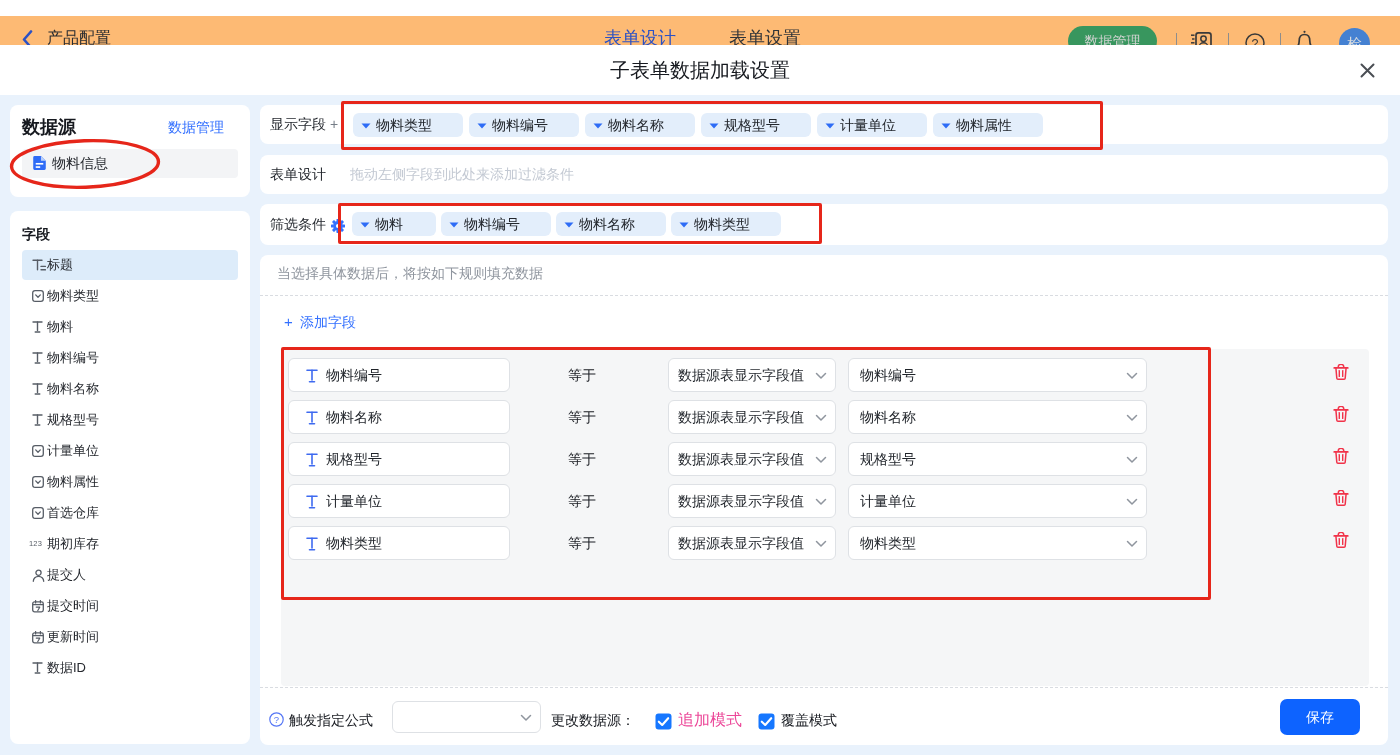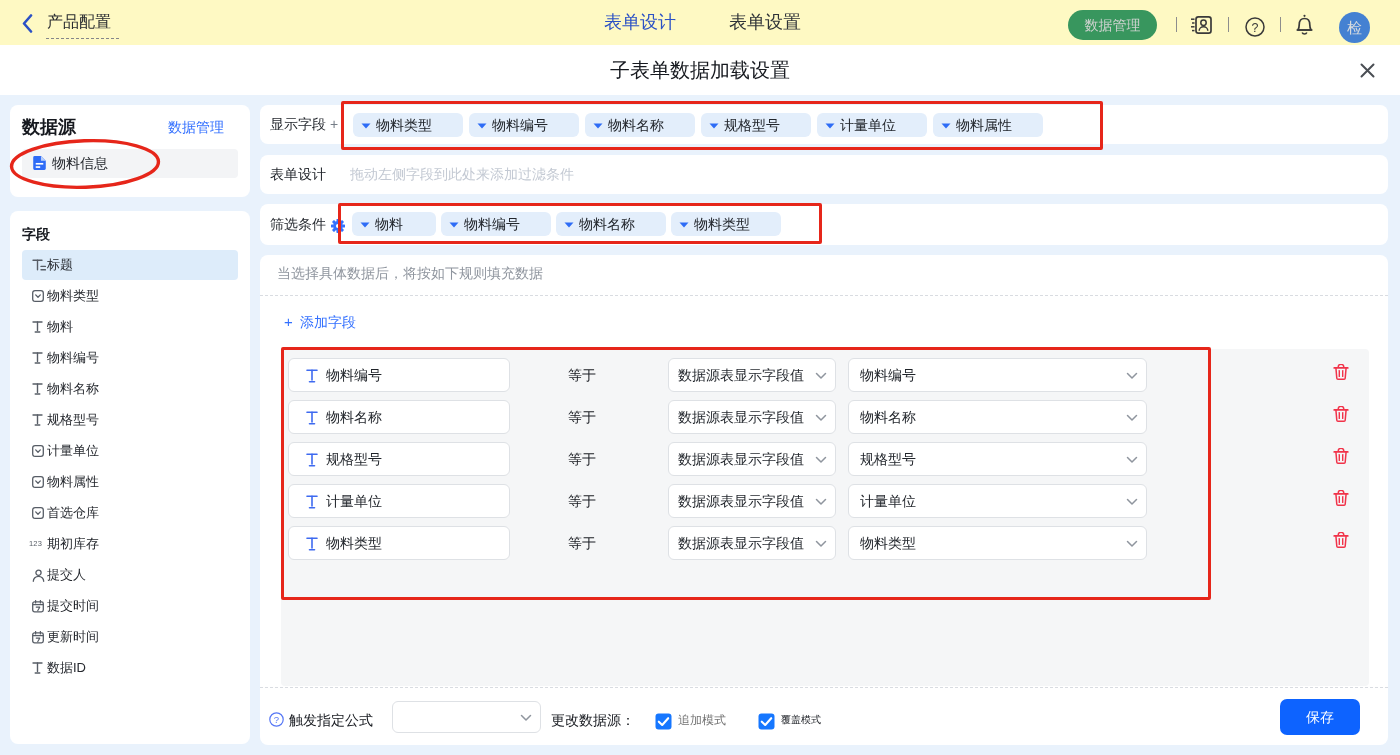--- a/index.html
+++ b/index.html
@@ -1,19 +1,19 @@
 <!DOCTYPE html>
 <html><head><meta charset="utf-8">
 <style>
 *{margin:0;padding:0;box-sizing:border-box}
 html,body{width:1400px;height:755px;overflow:hidden}
 body{font-family:"Liberation Sans",sans-serif;position:relative;background:#fff;color:#1f2329}
 .abs{position:absolute}
 
-#topbar{position:absolute;left:0;top:0;width:1400px;height:45px;background:#fef9c3}
+#topbar{position:absolute;left:0;top:16px;width:1400px;height:45px;background:#fdba74}
 #topbar .tab{font-size:18px}
 .pill{position:absolute;left:1068px;top:10px;width:89px;height:30px;border-radius:15px;background:#38965e;color:#ced2cf;font-size:14px;text-align:center;line-height:30px}
 .tdiv{position:absolute;top:17px;width:1px;height:15px;background:#8d8d8d}
 
 #mhead{position:absolute;left:0;top:45px;width:1400px;height:50px;background:#fff}
 #mtitle{position:absolute;left:0;top:45px;width:1400px;height:50px;line-height:50px;text-align:center;font-size:20px;font-weight:500;color:#16191f}
 
 #mbody{position:absolute;left:0;top:95px;width:1400px;height:660px;background:#e9f2fc}
 .card{position:absolute;background:#fff;border-radius:8px}
 .row{position:absolute;left:260px;width:1128px;background:#fff;border-radius:8px}
@@ -549,22 +549,22 @@
         </svg>
       </span>
     </div>
 <div class="abs" style="left:551px;top:704px;height:32px;line-height:32px;font-size:14px;color:#16191f">更改数据源：</div>
 <span class="abs" style="left:655px;top:713px">
       <svg width="17" height="17" viewBox="0 0 17 17">
         <rect x="0.5" y="0.5" width="16" height="16" rx="3" fill="#1677ff"></rect>
         <polyline points="3.8,8.7 7.2,12 13.2,5.2" fill="none" stroke="#fff" stroke-width="2.1" stroke-linecap="round" stroke-linejoin="round"></polyline>
       </svg>
     </span>
-<div class="abs" style="left:678px;top:704px;height:32px;line-height:32px;font-size:12px;color:#737373">追加模式</div>
+<div class="abs" style="left:678px;top:704px;height:32px;line-height:32px;font-size:16px;color:#ec4899">追加模式</div>
 <span class="abs" style="left:758px;top:713px">
       <svg width="17" height="17" viewBox="0 0 17 17">
         <rect x="0.5" y="0.5" width="16" height="16" rx="3" fill="#1677ff"></rect>
         <polyline points="3.8,8.7 7.2,12 13.2,5.2" fill="none" stroke="#fff" stroke-width="2.1" stroke-linecap="round" stroke-linejoin="round"></polyline>
       </svg>
     </span>
-<div class="abs" style="left:781px;top:704px;height:32px;line-height:32px;font-size:10px;color:#16191f">覆盖模式</div>
+<div class="abs" style="left:781px;top:704px;height:32px;line-height:32px;font-size:14px;color:#16191f">覆盖模式</div>
 <div class="abs" style="left:1280px;top:699px;width:80px;height:36px;border-radius:7px;background:#0d63ff;color:#fff;font-size:14px;text-align:center;line-height:36px">保存</div>
 </div>
 
 </body></html>

